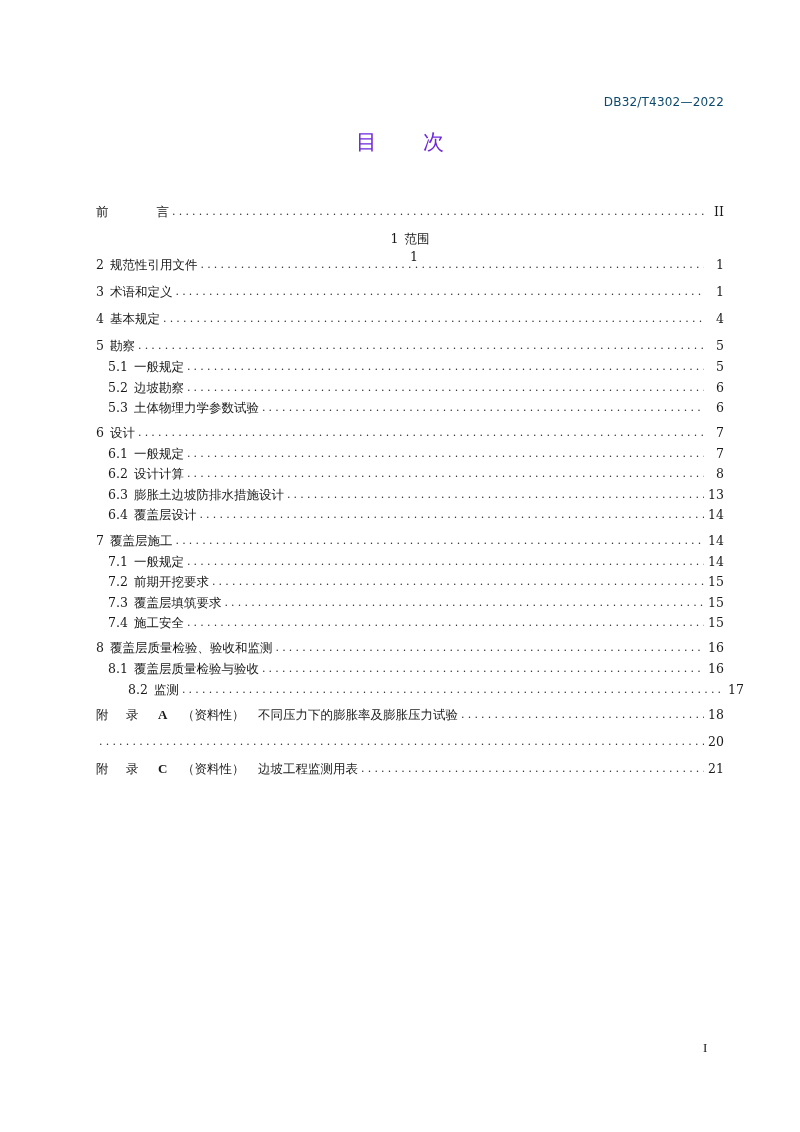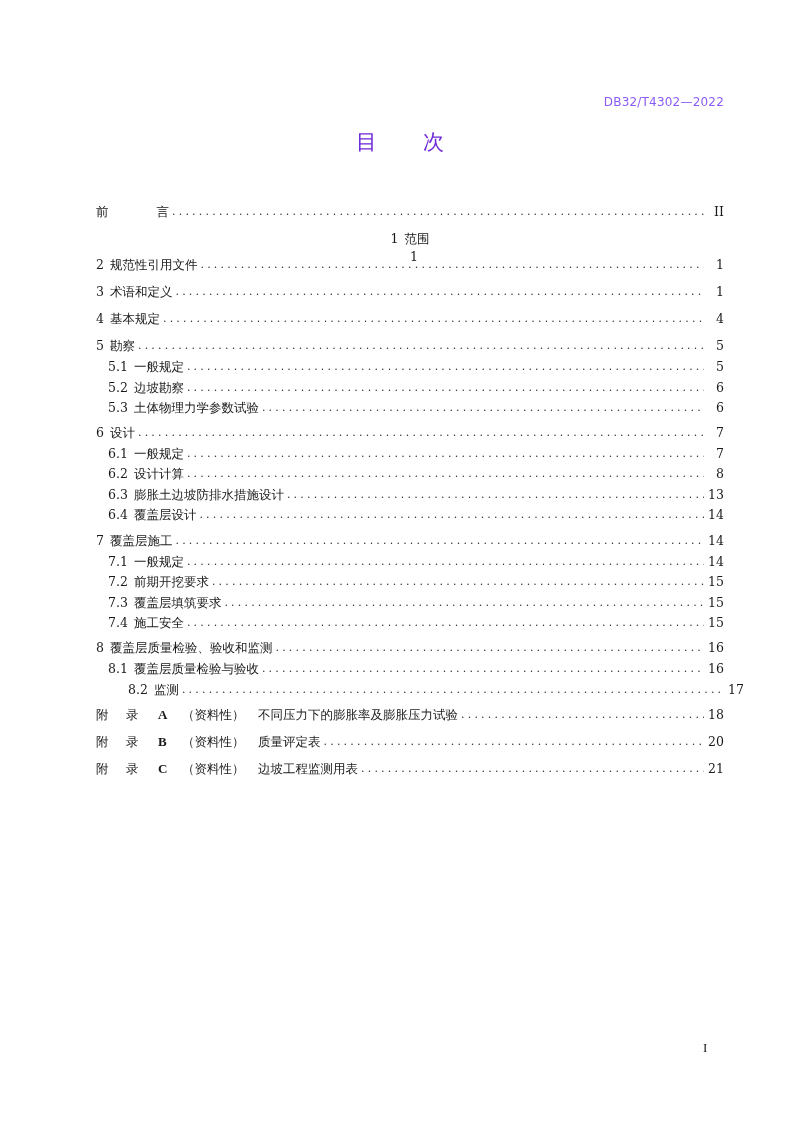--- a/index.html
+++ b/index.html
@@ -1,19 +1,19 @@
 <!DOCTYPE html>
 <html><head>
   <meta charset="utf-8">
   <style>
     html, body { margin: 0; padding: 0; background: #ffffff; }
     body { width: 800px; height: 1132px; position: relative; overflow: hidden;
            font-family: "DejaVu Serif", "Liberation Serif", serif; color: #1a1a1a; }
     .doc-code { position: absolute; top: 95px; right: 76px; font-family: "DejaVu Sans", "Liberation Sans", sans-serif;
-                font-size: 12px; letter-spacing: 0.2px; color: #8b5cf6; }
+                font-size: 12px; letter-spacing: 0.2px; color: #0c4a6e; }
     .toc-title { position: absolute; top: 128px; left: 0; width: 800px; text-align: center;
                  font-family: "DejaVu Sans", "Liberation Sans", sans-serif; font-size: 21px; color: #6d28d9; }
     .toc-title span { display: inline-block; }
     .toc-title .gap { width: 46px; }
     .toc { position: absolute; left: 96px; top: 0; width: 628px; }
     .row { position: absolute; left: 0; width: 628px; height: 18px; display: flex; align-items: center;
            font-size: 12.5px; line-height: 18px; white-space: nowrap; }
     .row.sub { left: 12px; width: 616px; }
     .num { margin-right: 6px; }
     .label { flex: none; }
@@ -150,21 +150,20 @@
         <span class="page">17</span>
       </div>
     </div>
 
   <div class="row" style="top:706px">
     <span class="label"><span class="app-fu">附</span><span class="app-lu">录</span><span class="app-letter">A</span><span class="app-info">（资料性）</span><span>不同压力下的膨胀率及膨胀压力试验</span></span>
     <span class="dots"></span>
     <span class="page">18</span>
   </div>
   <div class="row" style="top:733px">
-    <span class="label"><span class="app-fu">附</span><span class="app-lu">录</span><span class="app-letter">B</span><span class="app-info">（资料性）</span><span>质量评定表</span></span>
     <span class="dots"></span>
     <span class="page">20</span>
   </div>
   <div class="row" style="top:760px">
     <span class="label"><span class="app-fu">附</span><span class="app-lu">录</span><span class="app-letter">C</span><span class="app-info">（资料性）</span><span>边坡工程监测用表</span></span>
     <span class="dots"></span>
     <span class="page">21</span>
   </div>
 </div>
 

